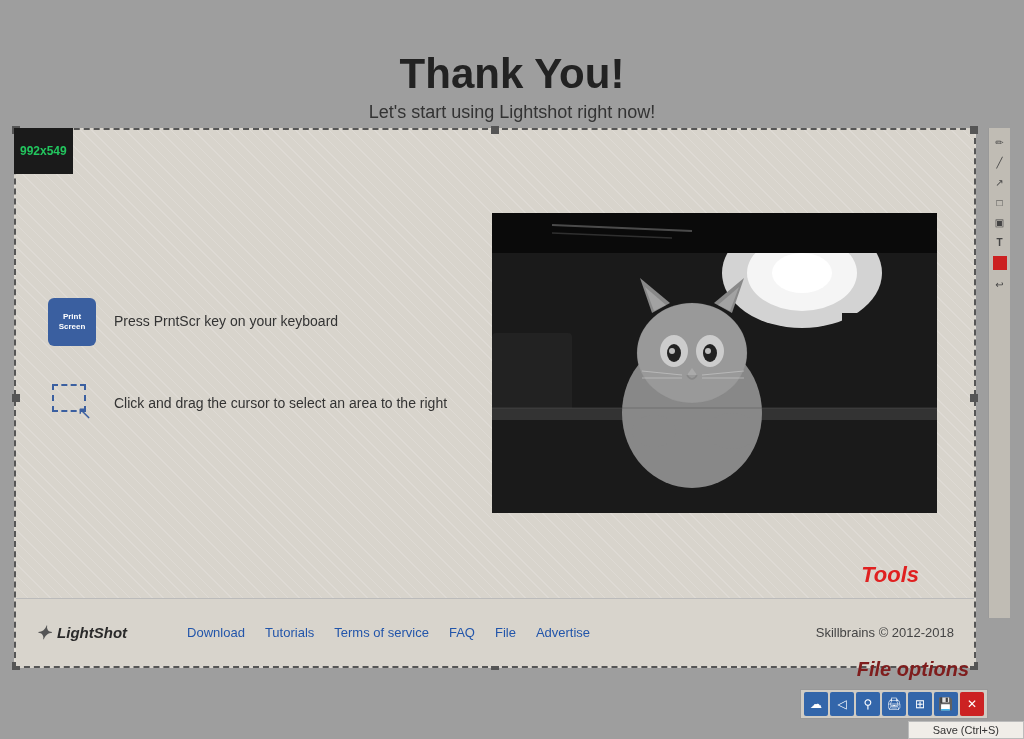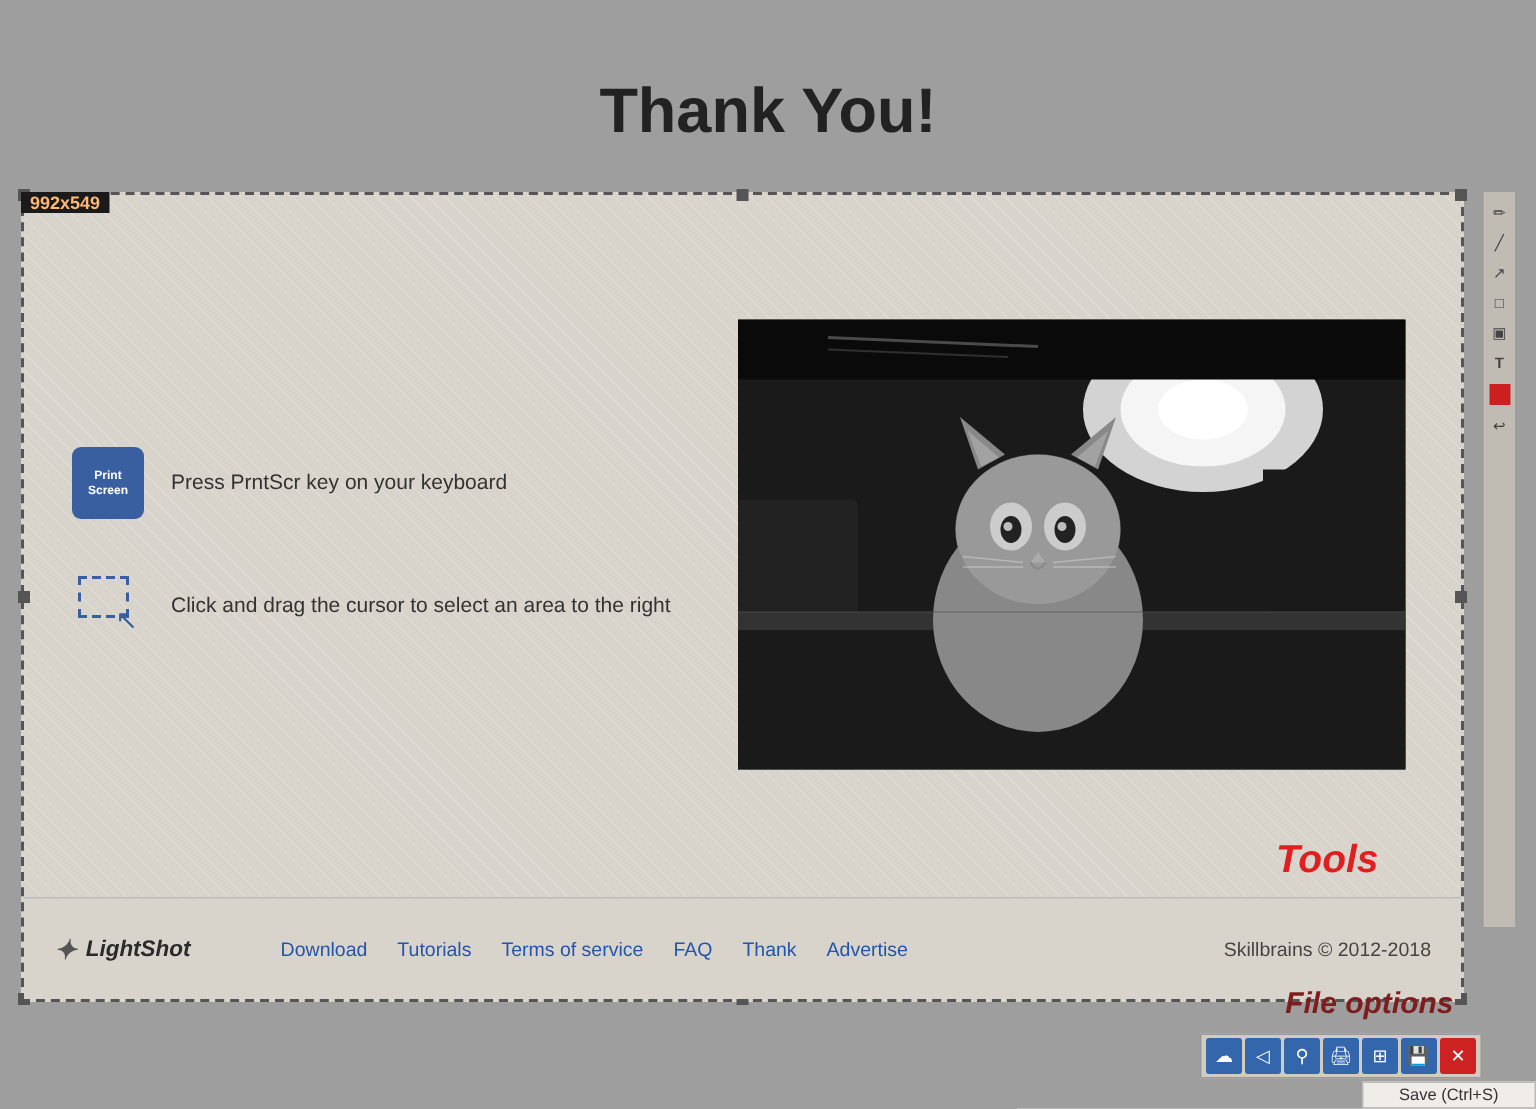--- a/index.html
+++ b/index.html
@@ -47,24 +47,24 @@
           transparent 8px
         );
     }
 
     
     .dimension-badge {
       position: absolute;
       top: 128px;
       left: 14px;
       background: #1a1a1a;
-      color: #fdba74;
+      color: #22c55e;
       font-size: 12px;
       font-weight: bold;
-      padding: 0 6px;
+      padding: 16px 6px;
       z-index: 10;
     }
 
     
     .frame-content {
       display: flex;
       height: calc(100% - 70px);
       padding: 20px 30px;
     }
 
@@ -157,21 +157,21 @@
       position: relative;
       overflow: hidden;
     }
 
     
     .tools-label {
       position: absolute;
       right: 55px;
       bottom: 78px;
       color: #e02020;
-      font-size: 26px;
+      font-size: 22px;
       font-style: italic;
       font-weight: bold;
     }
 
     
     .footer-bar {
       position: absolute;
       bottom: 0;
       left: 0;
       right: 0;
@@ -287,20 +287,21 @@
     .handle-mr { top: 50%; right: -4px; transform: translateY(-50%); }
     .handle-bl { bottom: -4px; left: -4px; }
     .handle-bm { bottom: -4px; left: 50%; transform: translateX(-50%); }
     .handle-br { bottom: -4px; right: -4px; }
   </style>
 </head>
 <body>
 
 <div class="page-header">
   <div class="page-title">Thank You!</div>
+  <div class="page-subtitle">Let's start using Lightshot right now!</div>
 </div>
 
 <div class="dimension-badge">992x549</div>
 
 <div class="screenshot-frame">
 
   <div class="handle handle-tl"></div>
   <div class="handle handle-tm"></div>
   <div class="handle handle-tr"></div>
   <div class="handle handle-ml"></div>
@@ -403,21 +404,21 @@
   <div class="footer-bar">
     <div class="footer-logo">
       <span class="logo-icon">✦</span>
       <span>LightShot</span>
     </div>
     <nav class="footer-nav">
       <a class="footer-link">Download</a>
       <a class="footer-link">Tutorials</a>
       <a class="footer-link">Terms of service</a>
       <a class="footer-link">FAQ</a>
-      <a class="footer-link">Thank</a>
+      <a class="footer-link">File</a>
       <a class="footer-link">Advertise</a>
     </nav>
     <div class="footer-copyright">Skillbrains © 2012-2018</div>
   </div>
 </div>
 
 <div style="position:absolute; right:14px; top:128px; width:22px; height:490px; background:#c0bcb4; border-left:1px solid #999; display:flex; flex-direction:column; align-items:center; padding:6px 0; gap:4px;">
   <div class="toolbar-btn">✏</div>
   <div class="toolbar-btn">╱</div>
   <div class="toolbar-btn">↗</div>

